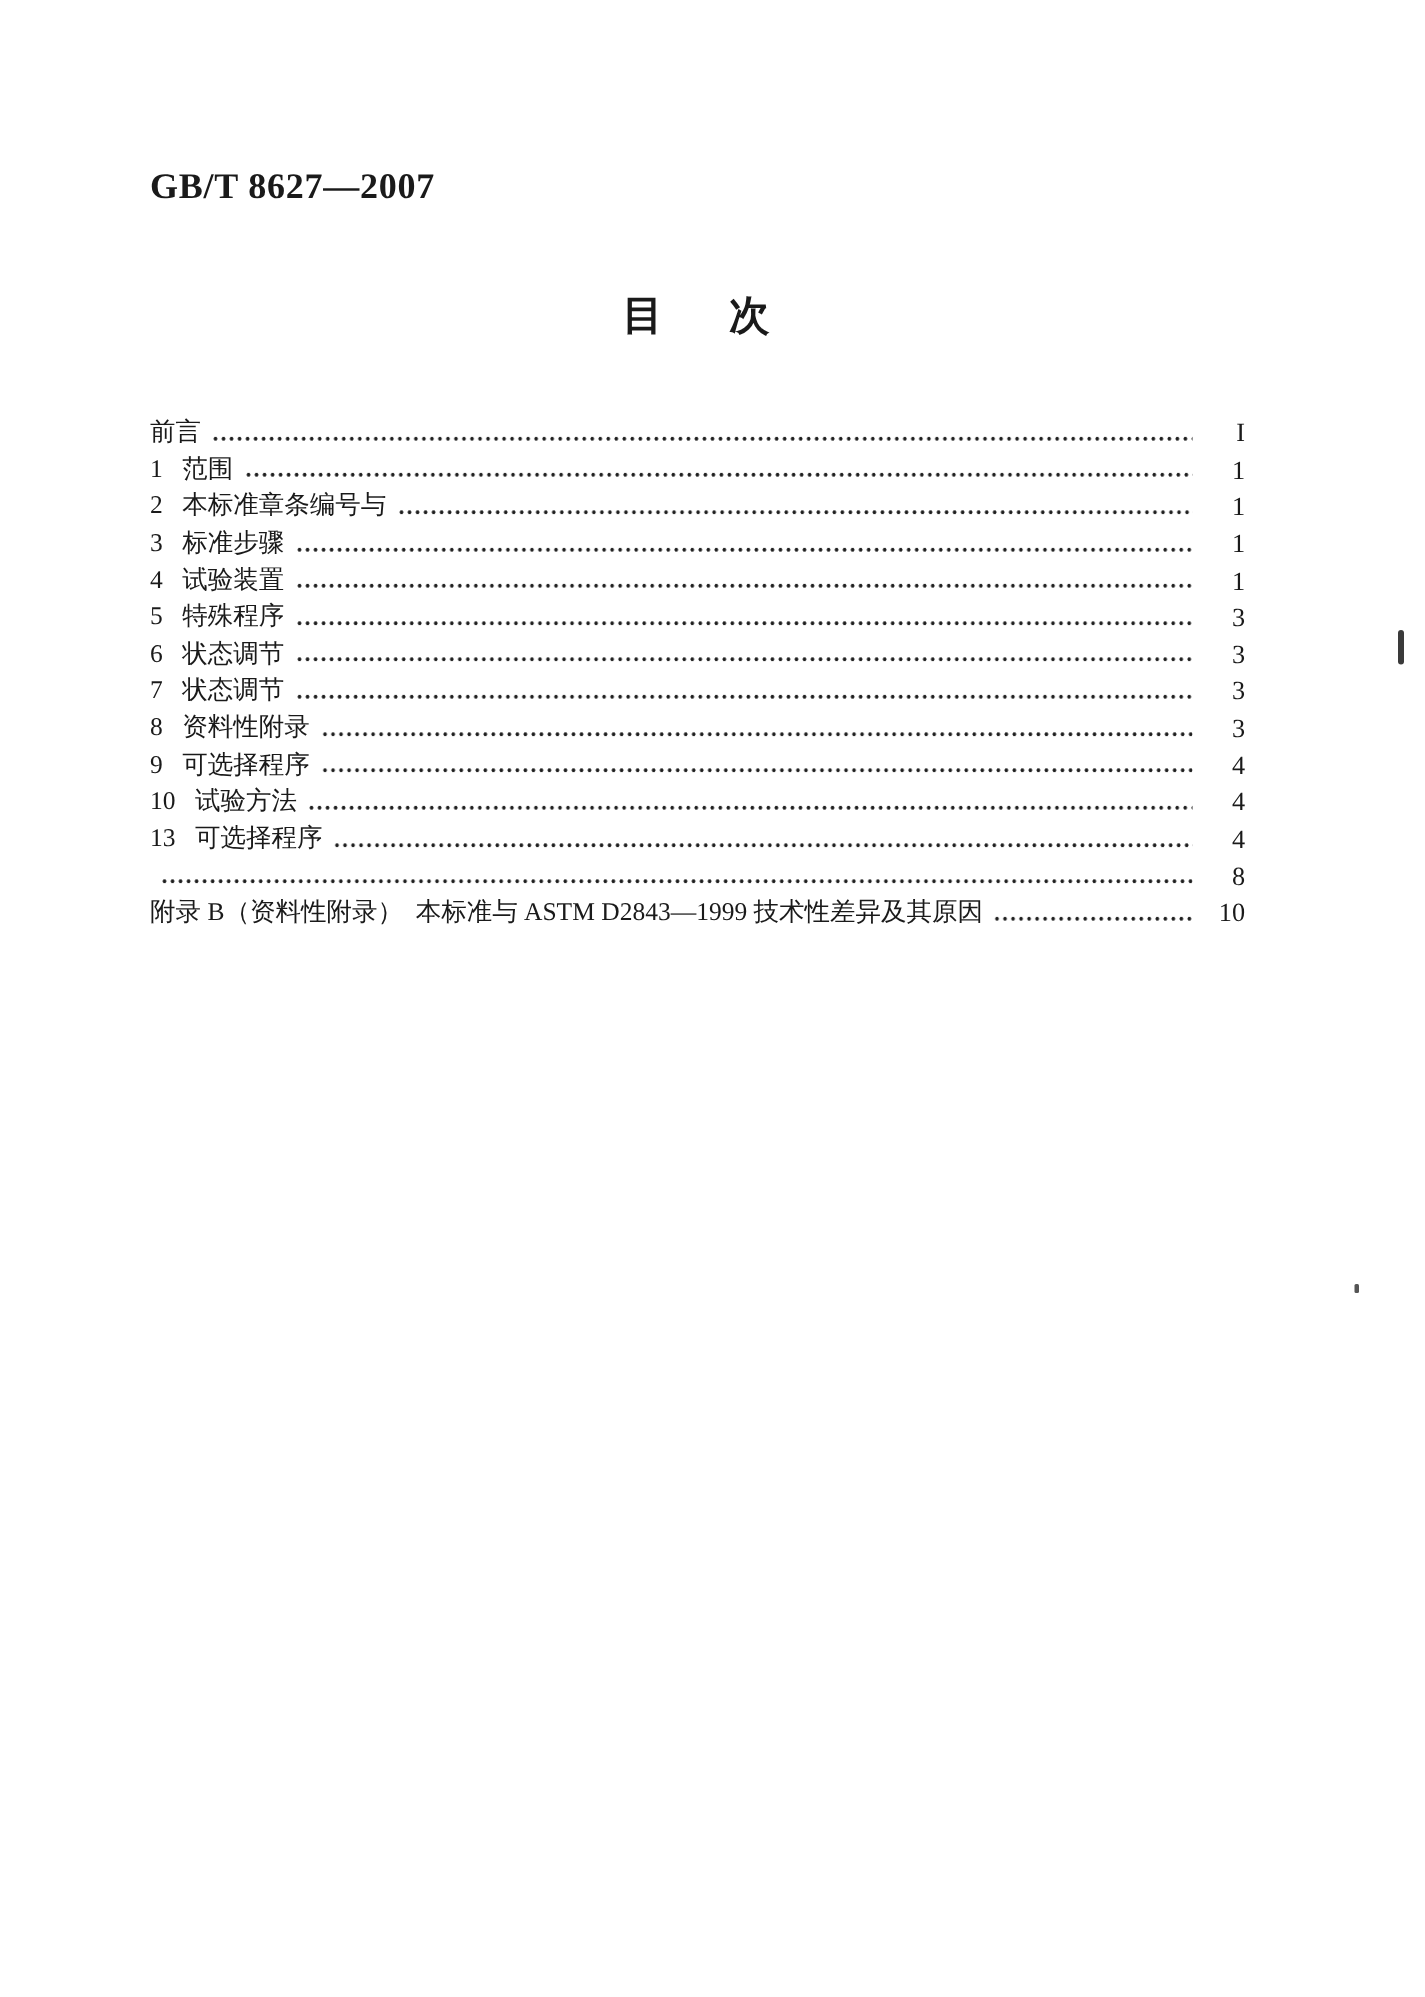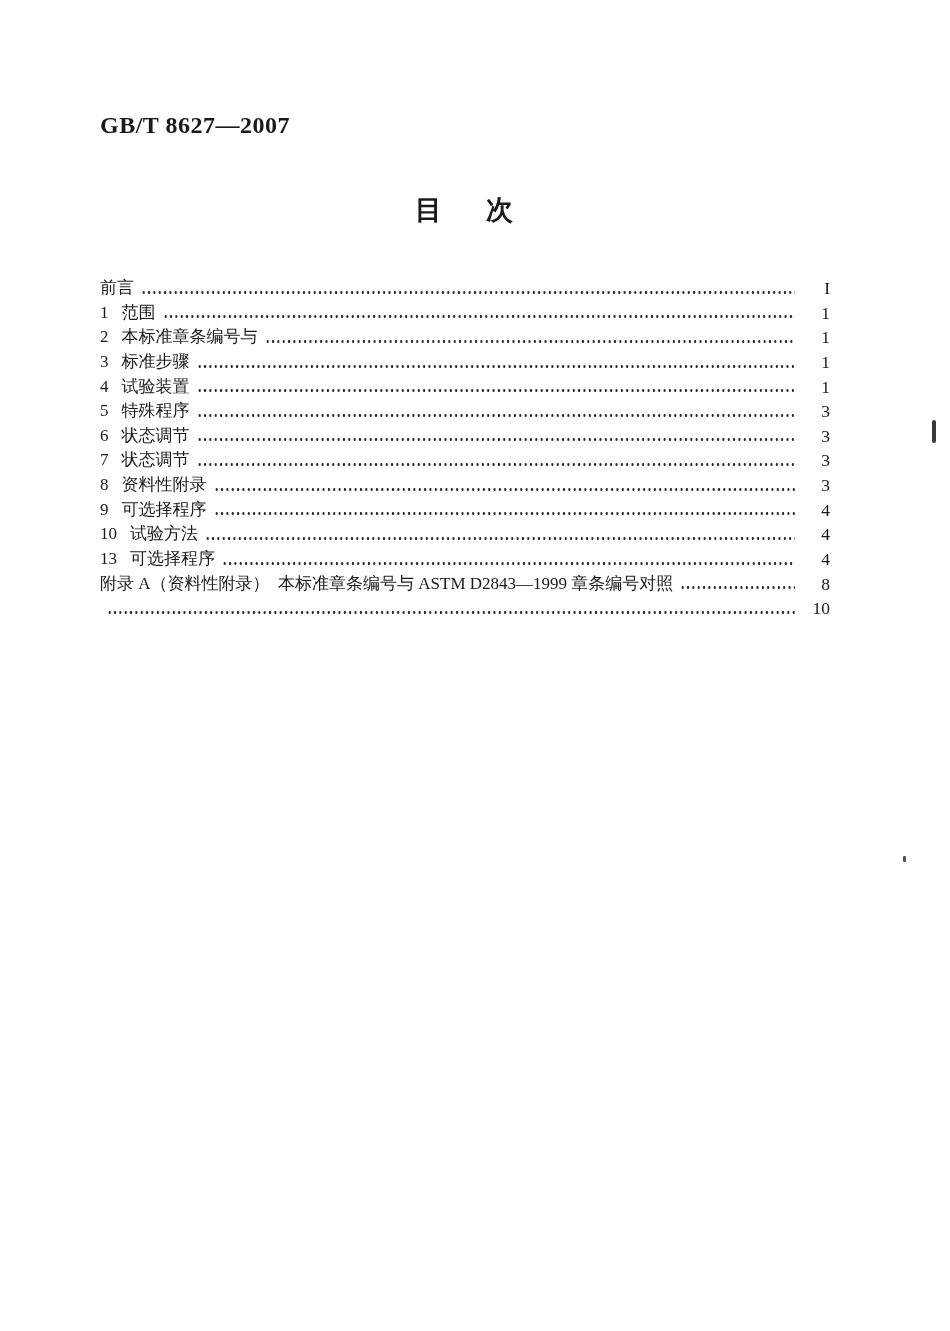--- a/index.html
+++ b/index.html
@@ -185,26 +185,26 @@
       </div>
 
     <div class="row">
         <span class="num">13</span>
         <span class="lbl">可选择程序</span>
         <span class="dots"></span>
         <span class="pg">4</span>
       </div>
 
     <div class="row">
-        <span class="lbl">附录 A（资料性附录）  本标准章条编号与 ASTM D2843—1999 章条编号对照</span>
         <span class="dots"></span>
         <span class="pg">8</span>
       </div>
 
     <div class="row">
+        <span class="lbl">附录 B（资料性附录）  本标准与 ASTM D2843—1999 技术性差异及其原因</span>
         <span class="dots"></span>
         <span class="pg">10</span>
       </div>
 
   </div>
 
   <div class="artifact-a"></div>
   <div class="artifact-b"></div>
 
 </div>

